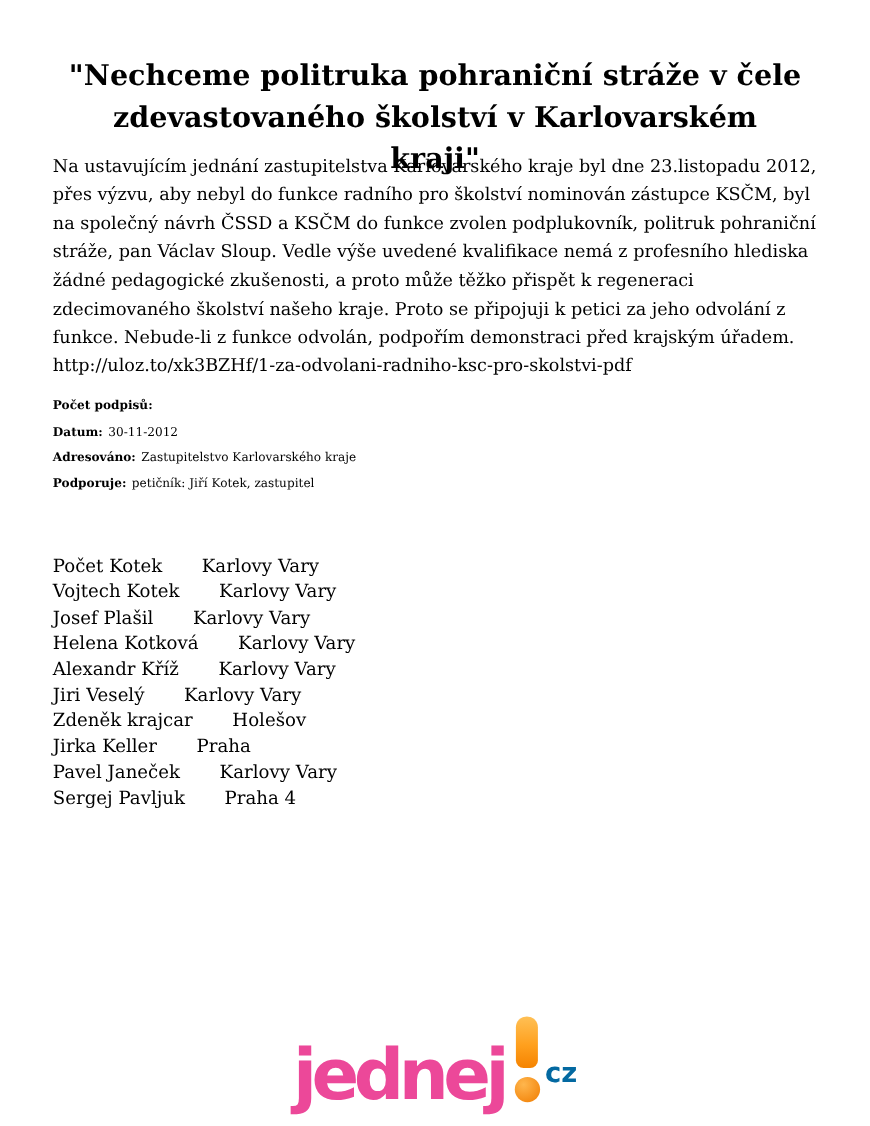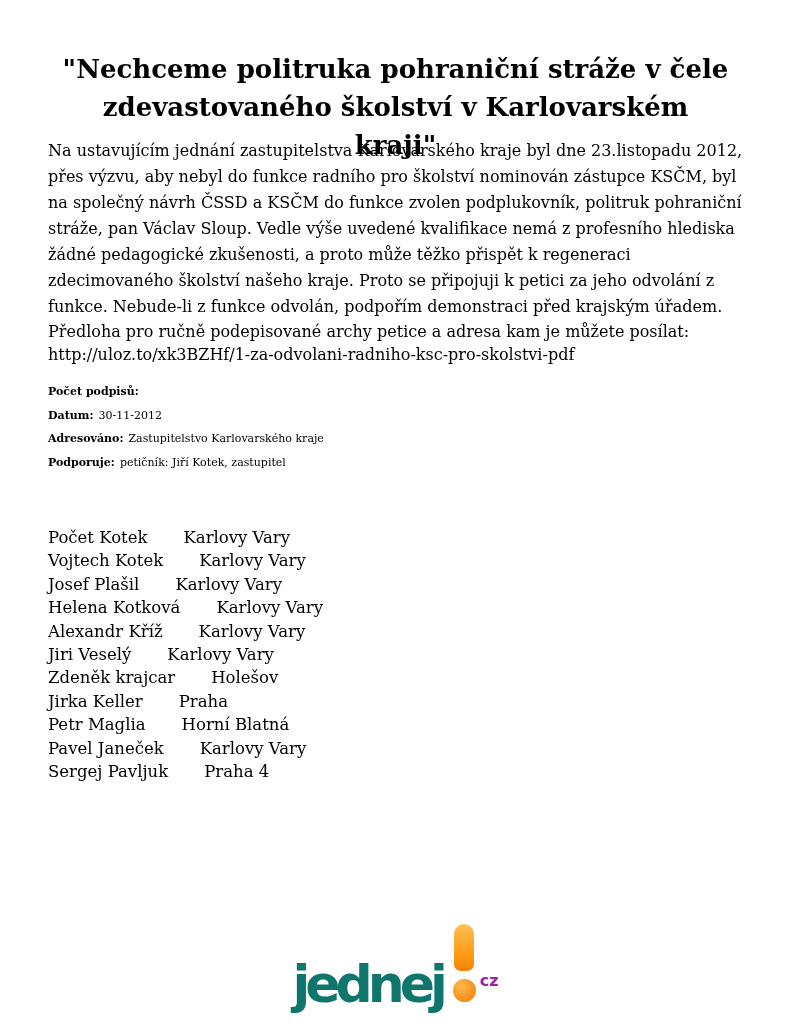--- a/index.html
+++ b/index.html
@@ -67,24 +67,24 @@
     top: 916px;
     display: flex;
     justify-content: center;
     align-items: flex-end;
     height: 96px;
     cursor: pointer;
   }
   .logo-wordmark {
     font-family: "DejaVu Sans", sans-serif;
     font-weight: bold;
-    font-size: 52px;
+    font-size: 64px;
     line-height: 1;
     letter-spacing: -5px;
-    color: #0f766e;
+    color: #ec4899;
     padding-bottom: 2px;
   }
   .logo-excl {
     position: relative;
     width: 26px;
     height: 78px;
     margin-left: 8px;
     margin-bottom: 10px;
   }
   .logo-excl-bar {
@@ -101,39 +101,38 @@
     left: 2px;
     bottom: 0;
     width: 23px;
     height: 23px;
     border-radius: 50%;
     background: radial-gradient(circle at 35% 30%, #ffb64d, #f07c00);
   }
   .logo-tld {
     font-family: "DejaVu Sans", sans-serif;
     font-weight: bold;
-    font-size: 16px;
-    color: #a21caf;
+    font-size: 25px;
+    color: #0369a1;
     margin-left: 3px;
     margin-bottom: 22px;
   }
 </style>
 </head>
 <body>
 
 <div class="page">
 
   <h1 class="petition-title">"Nechceme politruka pohraniční stráže v čele
 zdevastovaného školství v Karlovarském
 kraji"</h1>
 
   <div class="body-text">Na ustavujícím jednání zastupitelstva Karlovarského kraje byl dne 23.listopadu 2012, přes výzvu, aby nebyl do funkce radního pro školství nominován zástupce KSČM, byl na společný návrh ČSSD a KSČM do funkce zvolen podplukovník, politruk pohraniční stráže, pan Václav Sloup. Vedle výše uvedené kvalifikace nemá z profesního hlediska žádné pedagogické zkušenosti, a proto může těžko přispět k regeneraci zdecimovaného školství našeho kraje. Proto se připojuji k petici za jeho odvolání z funkce. Nebude-li z funkce odvolán, podpořím demonstraci před krajským úřadem.</div>
 
   <div class="attachment">
-    <div>Předloha pro ručně podepisované archy petice a adresa kam je můžete posílat:</div>
     <div>http://uloz.to/xk3BZHf/1-za-odvolani-radniho-ksc-pro-skolstvi-pdf</div>
   </div>
 
   <div class="meta">
     <div class="meta-row">
       <span class="meta-label">Počet podpisů:</span><span class="meta-value"></span>
     </div>
     <div class="meta-row">
       <span class="meta-label">Datum:</span><span class="meta-value">30-11-2012</span>
     </div>
@@ -164,23 +163,20 @@
     <div class="sig-row">
       <span>Jiri Veselý</span><span class="sig-city">Karlovy Vary</span>
     </div>
     <div class="sig-row">
       <span>Zdeněk krajcar</span><span class="sig-city">Holešov</span>
     </div>
     <div class="sig-row">
       <span>Jirka Keller</span><span class="sig-city">Praha</span>
     </div>
     <div class="sig-row">
-      <span>Petr Maglia</span><span class="sig-city">Horní Blatná</span>
-    </div>
-    <div class="sig-row">
       <span>Pavel Janeček</span><span class="sig-city">Karlovy Vary</span>
     </div>
     <div class="sig-row">
       <span>Sergej Pavljuk</span><span class="sig-city">Praha 4</span>
     </div>
   </div>
 
   <div class="logo">
     <span class="logo-wordmark">jednej</span>
     <span class="logo-excl">

